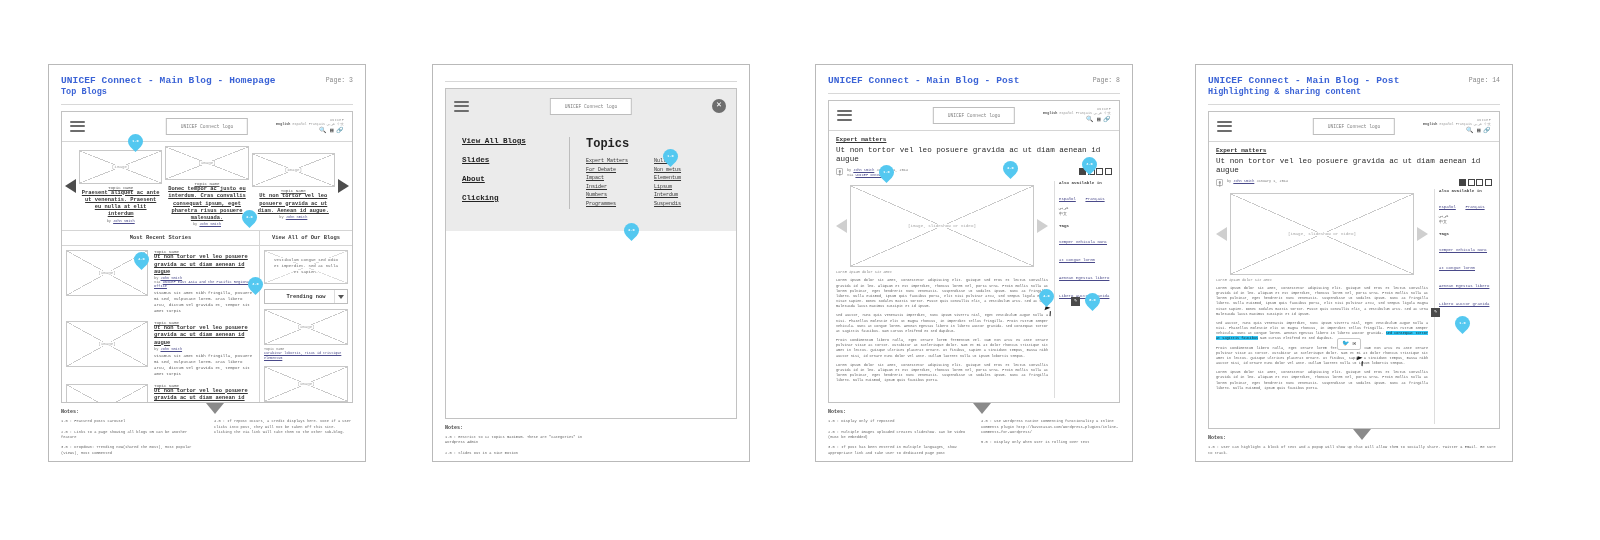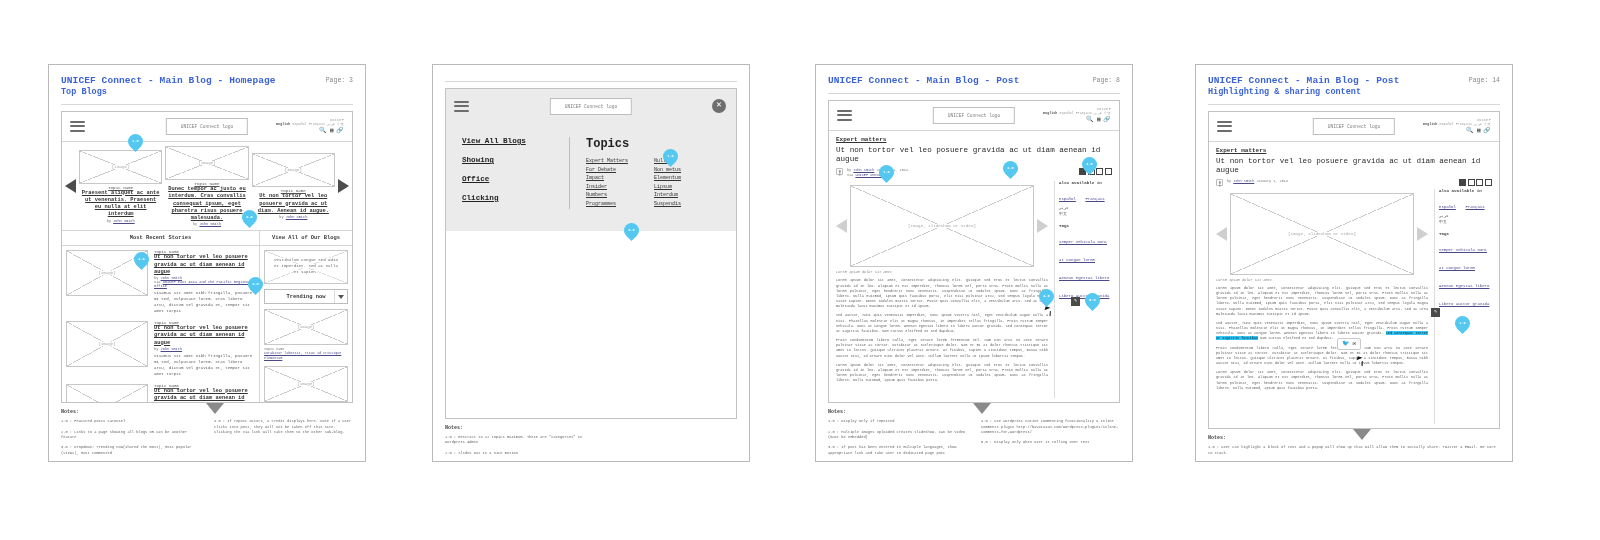--- a/index.html
+++ b/index.html
@@ -331,22 +331,22 @@
             <i></i>
             <i></i>
           </div>
         <div class="logo-box" style="background:#fff;">UNICEF Connect logo</div>
         <div class="close-btn" style="right:10px; top:10px;">✕</div>
       </div>
 
       <div class="p2-panel">
         <div class="p2-col1">
           <a class="p2-link">View All Blogs</a>
-          <a class="p2-link">Showing</a>
-          <a class="p2-link">Office</a>
+          <a class="p2-link">Slides</a>
+          <a class="p2-link">About</a>
           <a class="p2-link">Clicking</a>
         </div>
         <div class="p2-col2">
           <div class="p2-topics-h">Topics</div>
           <div class="p2-topic-cols">
             <div>
               <div class="p2-topic">Expert Matters</div>
               <div class="p2-topic">For Debate</div>
               <div class="p2-topic">Impact</div>
               <div class="p2-topic">Insider</div>

